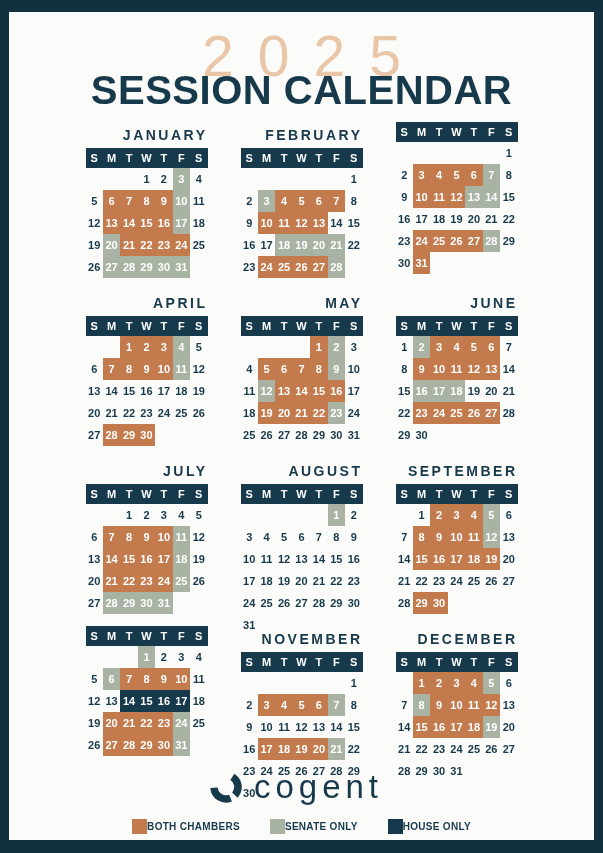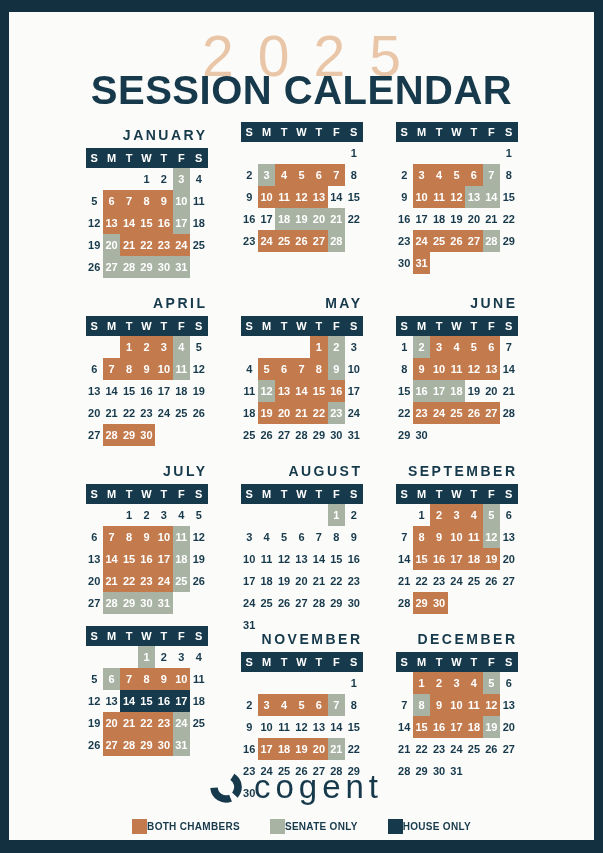--- a/index.html
+++ b/index.html
@@ -92,20 +92,21 @@
             <span class="day">25</span>
             <span class="day">26</span>
             <span class="day senate">27</span>
             <span class="day senate">28</span>
             <span class="day senate">29</span>
             <span class="day senate">30</span>
             <span class="day senate">31</span>
           </div>
         </section>
         <section class="month">
+          <h2 class="month-title">FEBRUARY</h2>
           <div class="weekdays">
             <span class="wd">S</span>
             <span class="wd">M</span>
             <span class="wd">T</span>
             <span class="wd">W</span>
             <span class="wd">T</span>
             <span class="wd">F</span>
             <span class="wd">S</span>
           </div>
           <div class="days">

